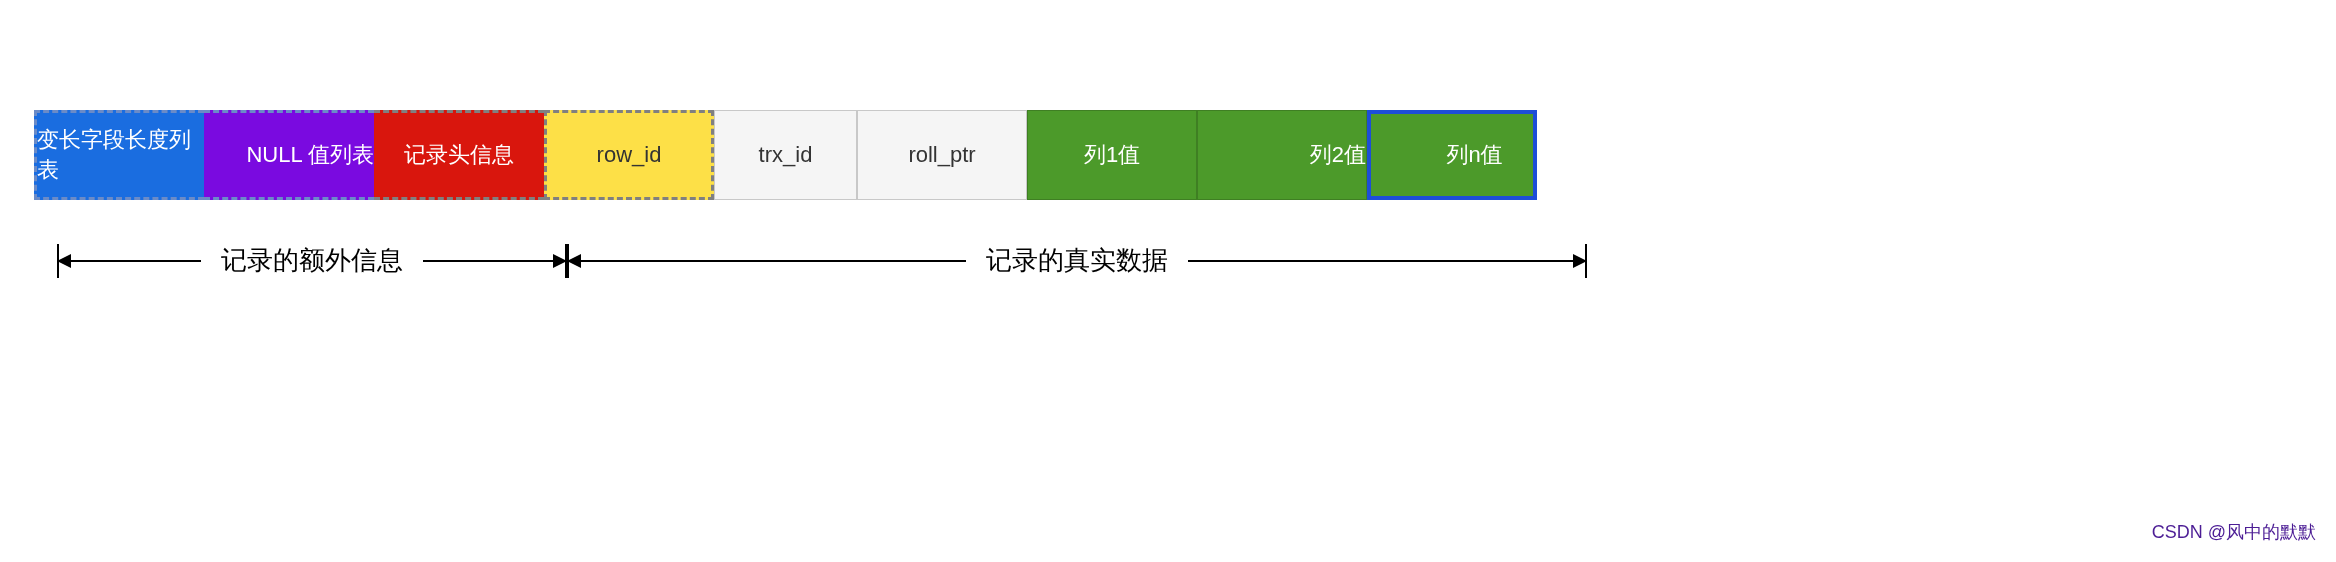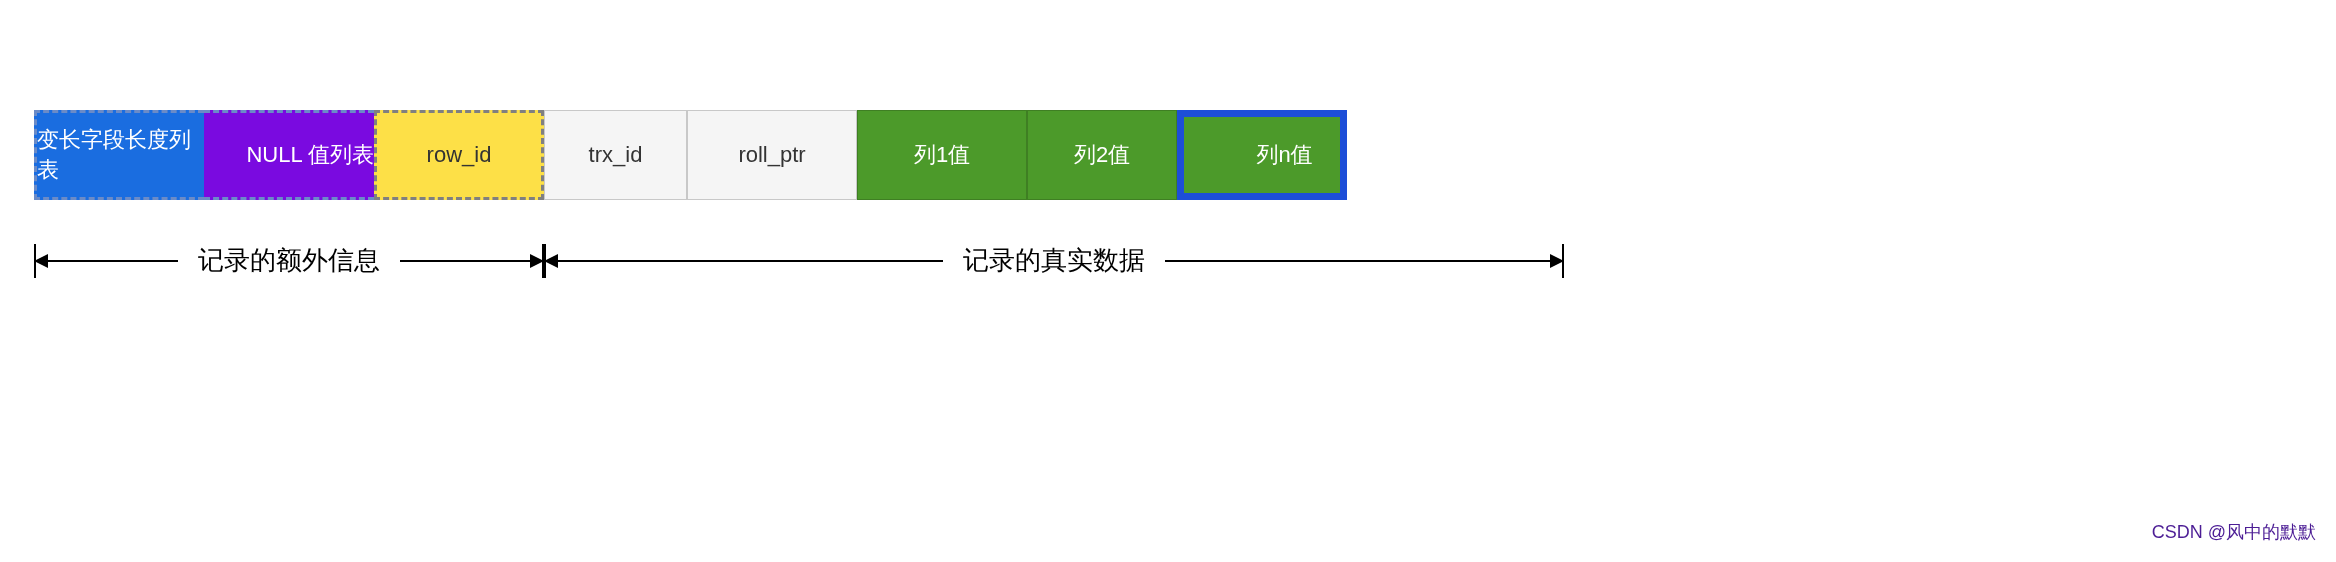--- a/index.html
+++ b/index.html
@@ -68,44 +68,46 @@
       color: #333333;
       border: 1px solid #c8c8c8;
     }
     .cell-col1 {
       width: 170px;
       background: #4c9a2a;
       color: #ffffff;
       border: 1px solid #3f7f23;
     }
     .cell-col2 {
-      width: 150px;
+      width: 170px;
       background: #4c9a2a;
       color: #ffffff;
       border: 1px solid #3f7f23;
+      justify-content: flex-end;
     }
     .cell-coln {
       width: 170px;
       background: #4c9a2a;
       color: #ffffff;
-      border: 7px solid #1d4ed8;
+      border: 4px solid #1d4ed8;
       padding-left: 45px;
     }
     .bracket-row {
       position: absolute;
       left: 34px;
       top: 230px;
       display: flex;
     }
     .bracket {
       position: relative;
       height: 60px;
       display: flex;
       align-items: center;
       justify-content: center;
+      margin-left: 23px;
     }
     .bracket-left {
       width: 510px;
     }
     .bracket-right {
       width: 1020px;
       margin-left: 0;
     }
     .bracket-label {
       background: #ffffff;
@@ -160,20 +162,23 @@
   </style>
 </head>
 <body>
 
 <div class="container">
   <div class="cell cell-varlen">
     <span>变长字段长度列表</span>
   </div>
   <div class="cell cell-null">
     <span>NULL 值列表</span>
+  </div>
+  <div class="cell cell-header">
+    <span>记录头信息</span>
   </div>
   <div class="cell cell-rowid">
     <span>row_id</span>
   </div>
   <div class="cell cell-trxid">
     <span>trx_id</span>
   </div>
   <div class="cell cell-rollptr">
     <span>roll_ptr</span>
   </div>

